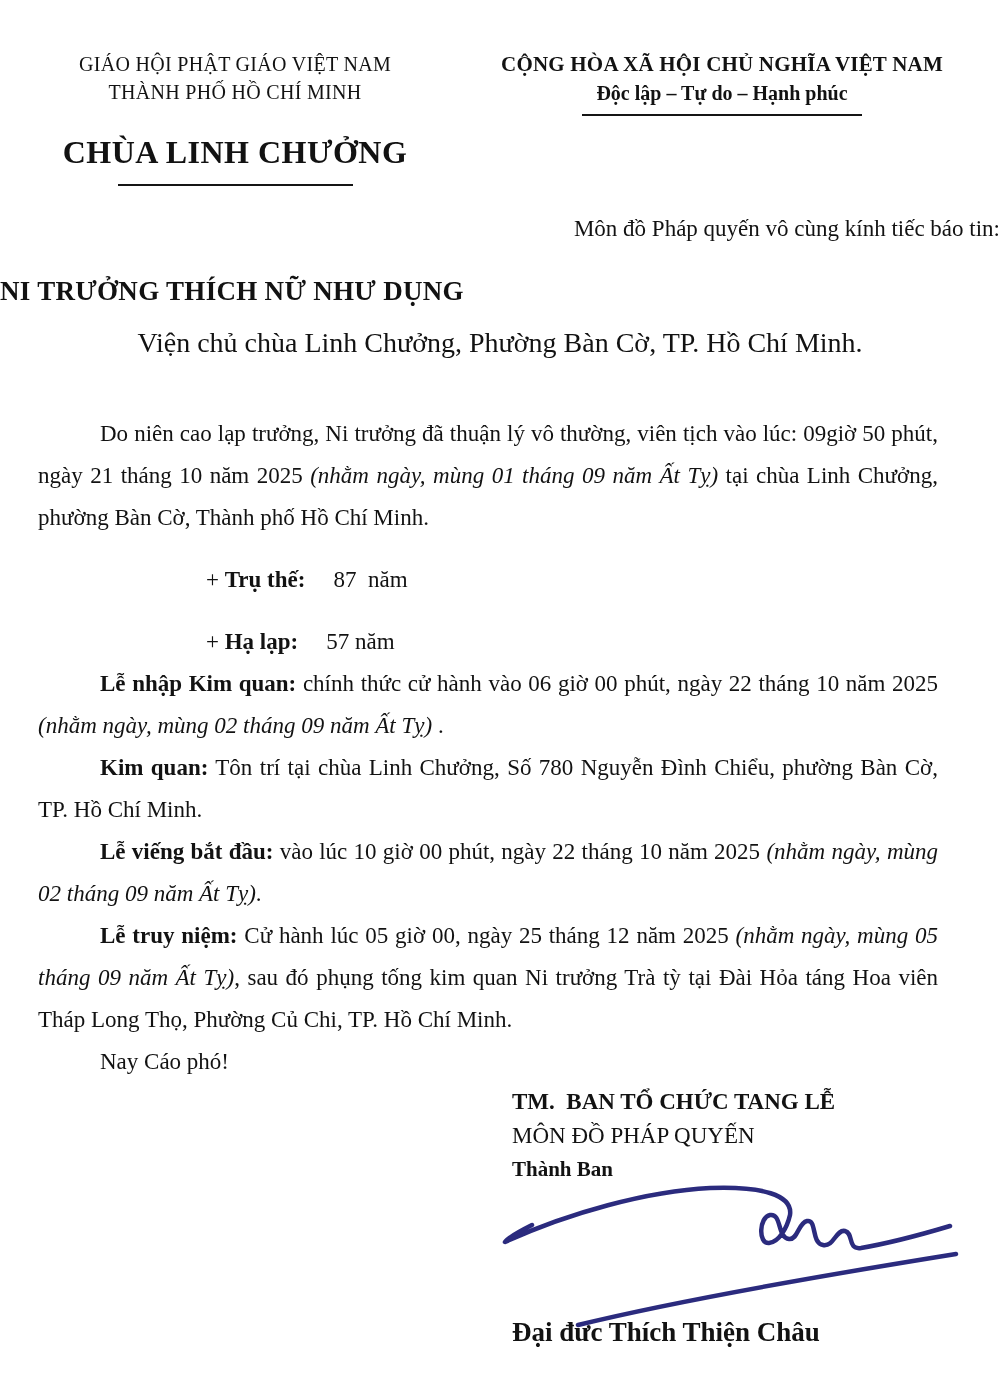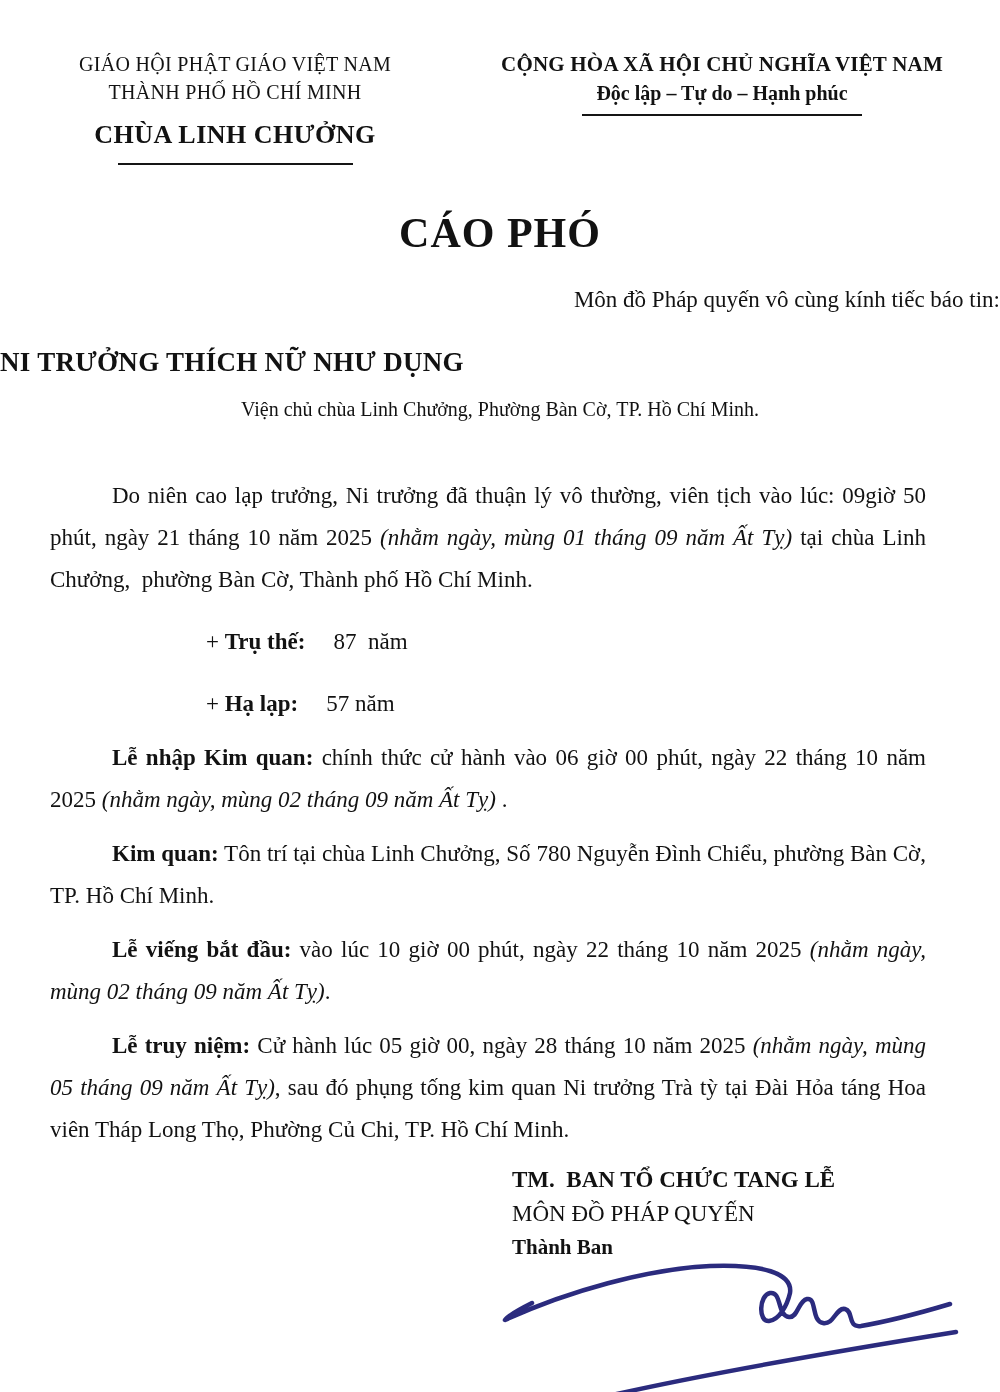--- a/index.html
+++ b/index.html
@@ -6,34 +6,34 @@
   .page {
     width:1000px; height:1392px; position:relative; overflow:hidden;
     background:#ffffff; color:#121212;
     font-family:"Liberation Serif","DejaVu Serif",serif;
   }
   
   .hdr { display:flex; justify-content:space-between; padding:50px 28px 0 30px; }
   .hdr-left  { width:410px; text-align:center; }
   .hdr-right { width:500px; text-align:center; }
   .org-line  { font-size:20px; line-height:28px; letter-spacing:0.3px; }
-  .temple    { font-size:26px; font-weight:bold; margin-top:14px; letter-spacing:0.5px; }
+  .temple    { font-size:32px; font-weight:bold; margin-top:28px; letter-spacing:0.5px; }
   .rule      { height:2px; background:#151515; }
   .rule-left  { width:235px; margin:13px auto 0; }
   .rule-right { width:280px; margin:7px auto 0; }
   .motto1 { font-size:21px; font-weight:bold; line-height:29px; letter-spacing:0.2px; }
   .motto2 { font-size:20px; font-weight:bold; line-height:28px; }
   
   .title    { text-align:center; font-size:42px; font-weight:bold; letter-spacing:1px; margin:44px 0 0; }
   .subtitle { text-align:right; font-size:23px; margin:30px 0 0; }
   .deceased { font-size:27px; font-weight:bold; margin:34px 0 0; letter-spacing:0.3px; }
-  .deceased-role { text-align:center; font-size:20px; margin:20px 0 0; }
+  .deceased-role { text-align:center; font-size:28px; margin:20px 0 0; }
   
   .bodytext { margin:54px 62px 0 38px; font-size:23px; line-height:42px; text-align:justify; }
-  .para { margin:12px; text-indent:62px; white-space:pre-wrap; }
+  .para { margin:0; text-indent:62px; white-space:pre-wrap; }
   .stat { margin-left:168px;margin-top:20px; }
   .b  { font-weight:bold; }
   .it { font-style:italic; }
   .stat-val { margin-left:28px; white-space:pre; }
   
   .closing { width:460px; margin:2px 28px 0 auto; text-align:left; }
   .tm   { font-size:23px; font-weight:bold; line-height:34px; white-space:pre; }
   .org  { font-size:23px; font-weight:normal; line-height:34px; }
   .role-line { font-size:21px; font-weight:bold; line-height:32px; }
   .signature-wrap { position:relative; height:132px; }
@@ -52,41 +52,41 @@
       <div class="temple">CHÙA LINH CHƯỞNG</div>
       <div class="rule rule-left"></div>
     </div>
     <div class="hdr-right">
       <div class="motto1">CỘNG HÒA XÃ HỘI CHỦ NGHĨA VIỆT NAM</div>
       <div class="motto2">Độc lập – Tự do – Hạnh phúc</div>
       <div class="rule rule-right"></div>
     </div>
   </header>
 
-  <h1 class="title">CÁO PHÓ</h1>
   <p class="subtitle">Môn đồ Pháp quyến vô cùng kính tiếc báo tin:</p>
   <h2 class="deceased">NI TRƯỞNG THÍCH NỮ NHƯ DỤNG</h2>
   <p class="deceased-role">Viện chủ chùa Linh Chưởng, Phường Bàn Cờ, TP. Hồ Chí Minh.</p>
 
   <div class="bodytext">
 
     <p class="para"><span>Do niên cao lạp trưởng, Ni trưởng đã thuận lý vô thường, viên tịch vào lúc: 09giờ 50 phút, ngày 21 tháng 10 năm 2025 </span><span class="it">(nhằm ngày, mùng 01 tháng 09 năm Ất Tỵ)</span><span> tại chùa Linh Chưởng,  phường Bàn Cờ, Thành phố Hồ Chí Minh.</span></p>
 
     <div class="stat"><span>+ </span><span class="b">Trụ thế:</span><span class="stat-val">87  năm</span></div>
 
     <div class="stat"><span>+ </span><span class="b">Hạ lạp:</span><span class="stat-val">57 năm</span></div>
 
     <p class="para"><span class="b">Lễ nhập Kim quan:</span><span> chính thức cử hành vào 06 giờ 00 phút, ngày 22 tháng 10 năm 2025 </span><span class="it">(nhằm ngày, mùng 02 tháng 09 năm Ất Tỵ)</span><span> .</span></p>
 
     <p class="para"><span class="b">Kim quan:</span><span> Tôn trí tại chùa Linh Chưởng, Số 780 Nguyễn Đình Chiểu, phường Bàn Cờ, TP. Hồ Chí Minh.</span></p>
 
     <p class="para"><span class="b">Lễ viếng bắt đầu:</span><span> vào lúc 10 giờ 00 phút, ngày 22 tháng 10 năm 2025 </span><span class="it">(nhằm ngày, mùng 02 tháng 09 năm Ất Tỵ)</span><span>.</span></p>
 
-    <p class="para"><span class="b">Lễ truy niệm:</span><span> Cử hành lúc 05 giờ 00, ngày 28 tháng 10 năm 2025 </span><span class="it">(nhằm ngày, mùng 05 tháng 09 năm Ất Tỵ)</span><span>, sau đó phụng tống kim quan Ni trưởng Trà tỳ tại Đài Hỏa táng Hoa viên Tháp Long Thọ, Phường Củ Chi, TP. Hồ Chí Minh.</span></p>
+    <p class="para"><span class="b">Lễ truy niệm:</span><span> Cử hành lúc 05 giờ 00, ngày 25 tháng 12 năm 2025 </span><span class="it">(nhằm ngày, mùng 05 tháng 09 năm Ất Tỵ)</span><span>, sau đó phụng tống kim quan Ni trưởng Trà tỳ tại Đài Hỏa táng Hoa viên Tháp Long Thọ, Phường Củ Chi, TP. Hồ Chí Minh.</span></p>
 
+    <p class="para">Nay Cáo phó!</p>
   </div>
 
   <div class="closing">
     <div class="tm">TM.  BAN TỔ CHỨC TANG LỄ</div>
     <div class="org">MÔN ĐỒ PHÁP QUYẾN</div>
     <div class="role-line">Thành Ban</div>
     <div class="signature-wrap">
       <svg class="signature" width="478" height="152" viewBox="0 0 478 152" fill="none" xmlns="http://www.w3.org/2000/svg">
         <path d="M34 44 C18 52 9 58 7 61 C70 32 150 10 212 7 C264 5 295 14 292 34 C289 47 281 61 271 62 C260 63 261 36 272 34 C284 32 279 57 291 58 C300 59 300 42 309 40 C319 38 313 62 325 64 C336 66 338 48 347 50 C356 52 349 69 363 67 C392 62 422 54 452 45" stroke="#2b2b7e" stroke-width="4.5" stroke-linecap="round" stroke-linejoin="round"></path>
         <path d="M80 144 C190 117 340 92 458 73" stroke="#2b2b7e" stroke-width="4.5" stroke-linecap="round"></path>

